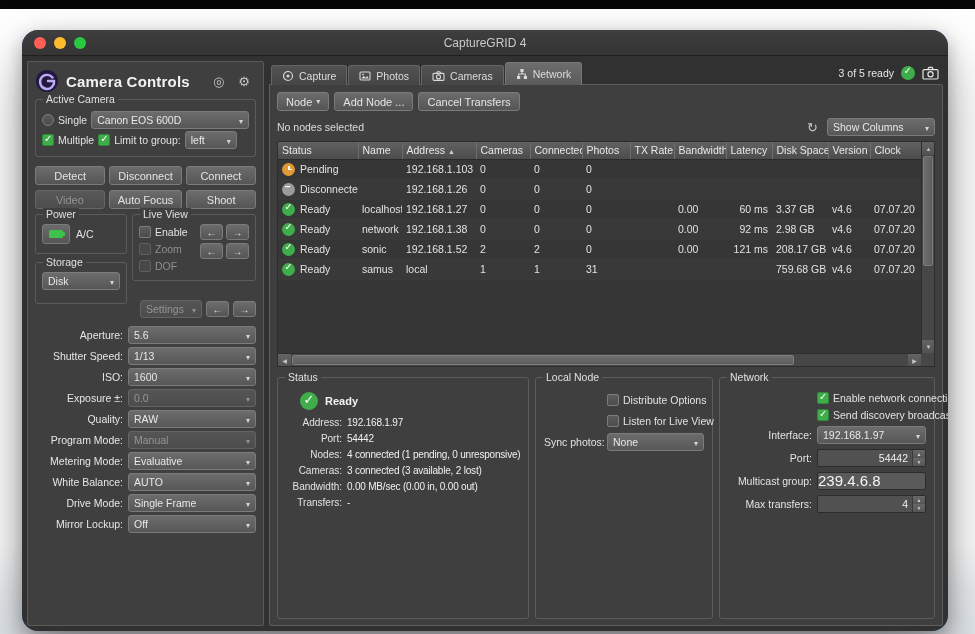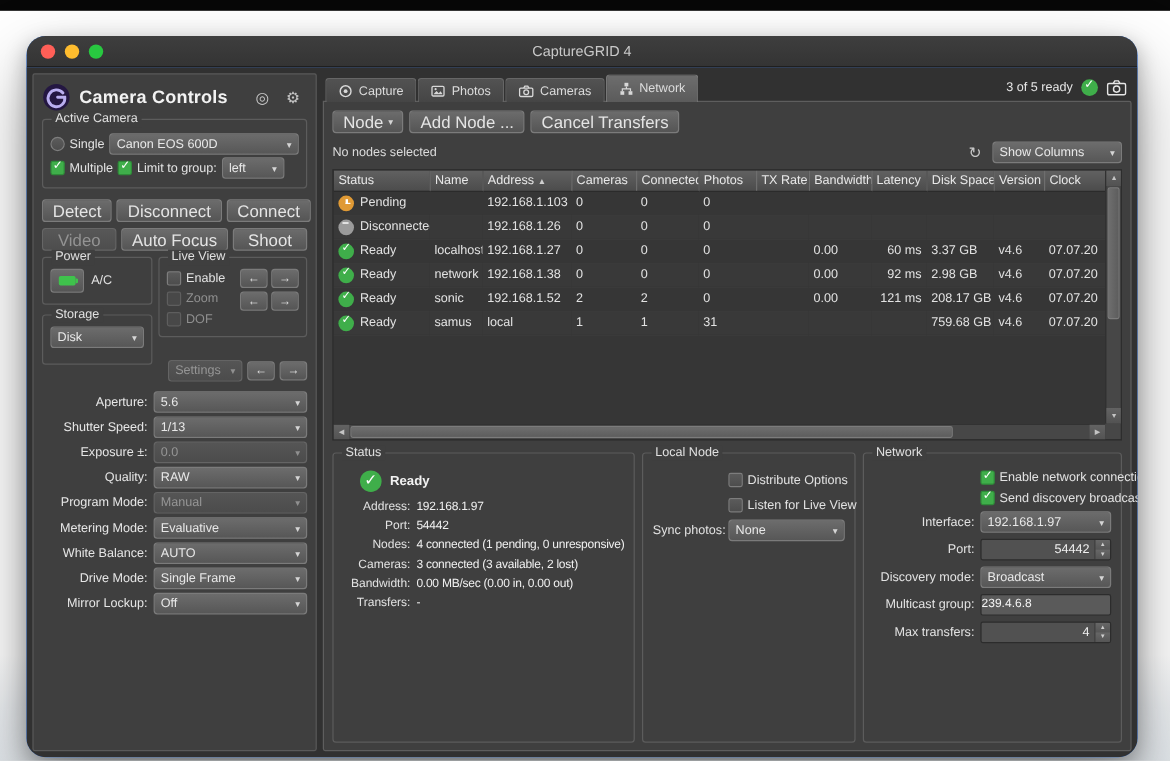--- a/index.html
+++ b/index.html
@@ -17,21 +17,21 @@
 .titlebar{height:26px;background:linear-gradient(#3e3e3e,#343434);border-bottom:1px solid #1f1f1f;
   display:flex;align-items:center;position:relative;border-radius:9px 9px 0 0}
 .traffic{display:flex;gap:8px;margin-left:12px}
 .tl{width:12px;height:12px;border-radius:50%}
 .tl.red{background:#ff5f57}.tl.yellow{background:#febc2e}.tl.green{background:#28c840}
 .win-title{position:absolute;left:0;right:0;text-align:center;font-size:12px;color:#c9c9c9;pointer-events:none}
 .app{position:absolute;top:26px;left:0;right:0;bottom:0;background:#313131;padding:5px;display:flex}
 
 
 .btn{background:linear-gradient(#6c6c6c,#555555);border:1px solid #7b7b7b;border-radius:3px;
-  color:#e4e4e4;font-size:14px;font-family:inherit;height:19px;padding:0 8px;display:inline-flex;align-items:center;justify-content:center;white-space:nowrap}
+  color:#e4e4e4;font-size:11px;font-family:inherit;height:19px;padding:0 8px;display:inline-flex;align-items:center;justify-content:center;white-space:nowrap}
 .btn.disabled{color:#939393;background:linear-gradient(#585858,#4d4d4d);border-color:#666}
 .dd{height:18px;background:linear-gradient(#6c6c6c,#575757);border:1px solid #7b7b7b;border-radius:3px;
   color:#e8e8e8;font-size:10.5px;display:flex;align-items:center;padding:0 5px;white-space:nowrap;overflow:hidden}
 .dd .dd-val{flex:1;overflow:hidden;text-overflow:clip}
 .dd .dd-arrow::before{content:"▾";font-size:8px;color:#d5d5d5;margin-left:4px}
 .dd.disabled{background:linear-gradient(#555,#4c4c4c);color:#959595;border-color:#646464}
 .dd.disabled .dd-arrow::before{color:#909090}
 .cb{width:12px;height:12px;border:1px solid #7d7d7d;background:linear-gradient(#5b5b5b,#4d4d4d);border-radius:2px;display:inline-block;position:relative;flex:none}
 .cb.checked{background:#3fae4a;border-color:#2f8b39}
 .cb.checked::after{content:"✓";position:absolute;left:1px;top:-2px;font-size:10px;color:#fff}
@@ -44,21 +44,21 @@
 .glabel{position:absolute;top:-7px;left:7px;background:#3f3f3f;padding:0 3px;font-size:10.5px;color:#e0e0e0;line-height:13px}
 .abtn{width:23px;padding:0;height:16px;font-size:10px}
 .icon-left::before{content:"←"}
 .icon-right::before{content:"→"}
 .spinner{display:flex;height:18px;border:1px solid #2c2c2c;background:#515151;border-radius:2px;overflow:hidden}
 .spin-val{flex:1;text-align:right;padding:0 4px;font-size:10.5px;line-height:16px;color:#f0f0f0;white-space:nowrap}
 .spin-btns{width:13px;display:flex;flex-direction:column;border-left:1px solid #3a3a3a}
 .spin-btns span{flex:1;text-align:center;background:linear-gradient(#676767,#555);color:#cfcfcf}
 .spin-btns .su::before{content:"▲";font-size:5px;display:block;line-height:8px}
 .spin-btns .sd::before{content:"▼";font-size:5px;display:block;line-height:8px}
-.input{height:18px;border:1px solid #2c2c2c;background:#5a5a5a;border-radius:2px;padding:0 0;font-size:10px;line-height:16px;color:#f4f4f4;white-space:nowrap;overflow:hidden}
+.input{height:18px;border:1px solid #2c2c2c;background:#5a5a5a;border-radius:2px;padding:0 0;font-size:15px;line-height:16px;color:#f4f4f4;white-space:nowrap;overflow:hidden}
 
 
 .left-panel{width:237px;flex:none;background:#3f3f3f;border:1px solid #5a5a5a;border-radius:2px;padding:5px 7px;overflow:hidden}
 .splitter{width:5px;flex:none}
 .pl-header{display:flex;align-items:center;height:28px;margin-bottom:4px}
 .logo{width:24px;height:24px;flex:none;margin-right:7px}
 .pl-title{font-size:15px;font-weight:bold;color:#f2f2f2;letter-spacing:.2px}
 .pl-icons{margin-left:auto;display:flex;gap:14px;margin-right:6px}
 .hicon{font-size:13px;color:#c6c6c6;line-height:1}
 .ac-group{margin-bottom:9px;padding:10px 6px 6px}
@@ -308,20 +308,27 @@
           </div>
 
           <div class="set-row">
             <span class="set-label">Shutter Speed:</span>
             <div class="dd set-dd normal">
               <span class="dd-val">1/13</span>
               <span class="dd-arrow"></span>
             </div>
           </div>
 
+          <div class="set-row">
+            <span class="set-label">ISO:</span>
+            <div class="dd set-dd normal">
+              <span class="dd-val">1600</span>
+              <span class="dd-arrow"></span>
+            </div>
+          </div>
 
           <div class="set-row">
             <span class="set-label">Exposure ±:</span>
             <div class="dd set-dd disabled">
               <span class="dd-val">0.0</span>
               <span class="dd-arrow"></span>
             </div>
           </div>
 
           <div class="set-row">
@@ -706,29 +713,20 @@
                 <div class="spinner">
                   <span class="spin-val">54442</span>
                   <span class="spin-btns">
                       <span class="su"></span>
                       <span class="sd"></span>
                     </span>
                 </div>
               </span>
             </div>
             <div class="np-row">
-              <span class="np-label">Discovery mode:</span>
-              <span class="np-ctl">
-                <div class="dd">
-                  <span class="dd-val">Broadcast</span>
-                  <span class="dd-arrow"></span>
-                </div>
-              </span>
-            </div>
-            <div class="np-row">
               <span class="np-label">Multicast group:</span>
               <span class="np-ctl">
                 <div class="input">239.4.6.8</div>
               </span>
             </div>
             <div class="np-row">
               <span class="np-label">Max transfers:</span>
               <span class="np-ctl">
                 <div class="spinner">
                   <span class="spin-val">4</span>

